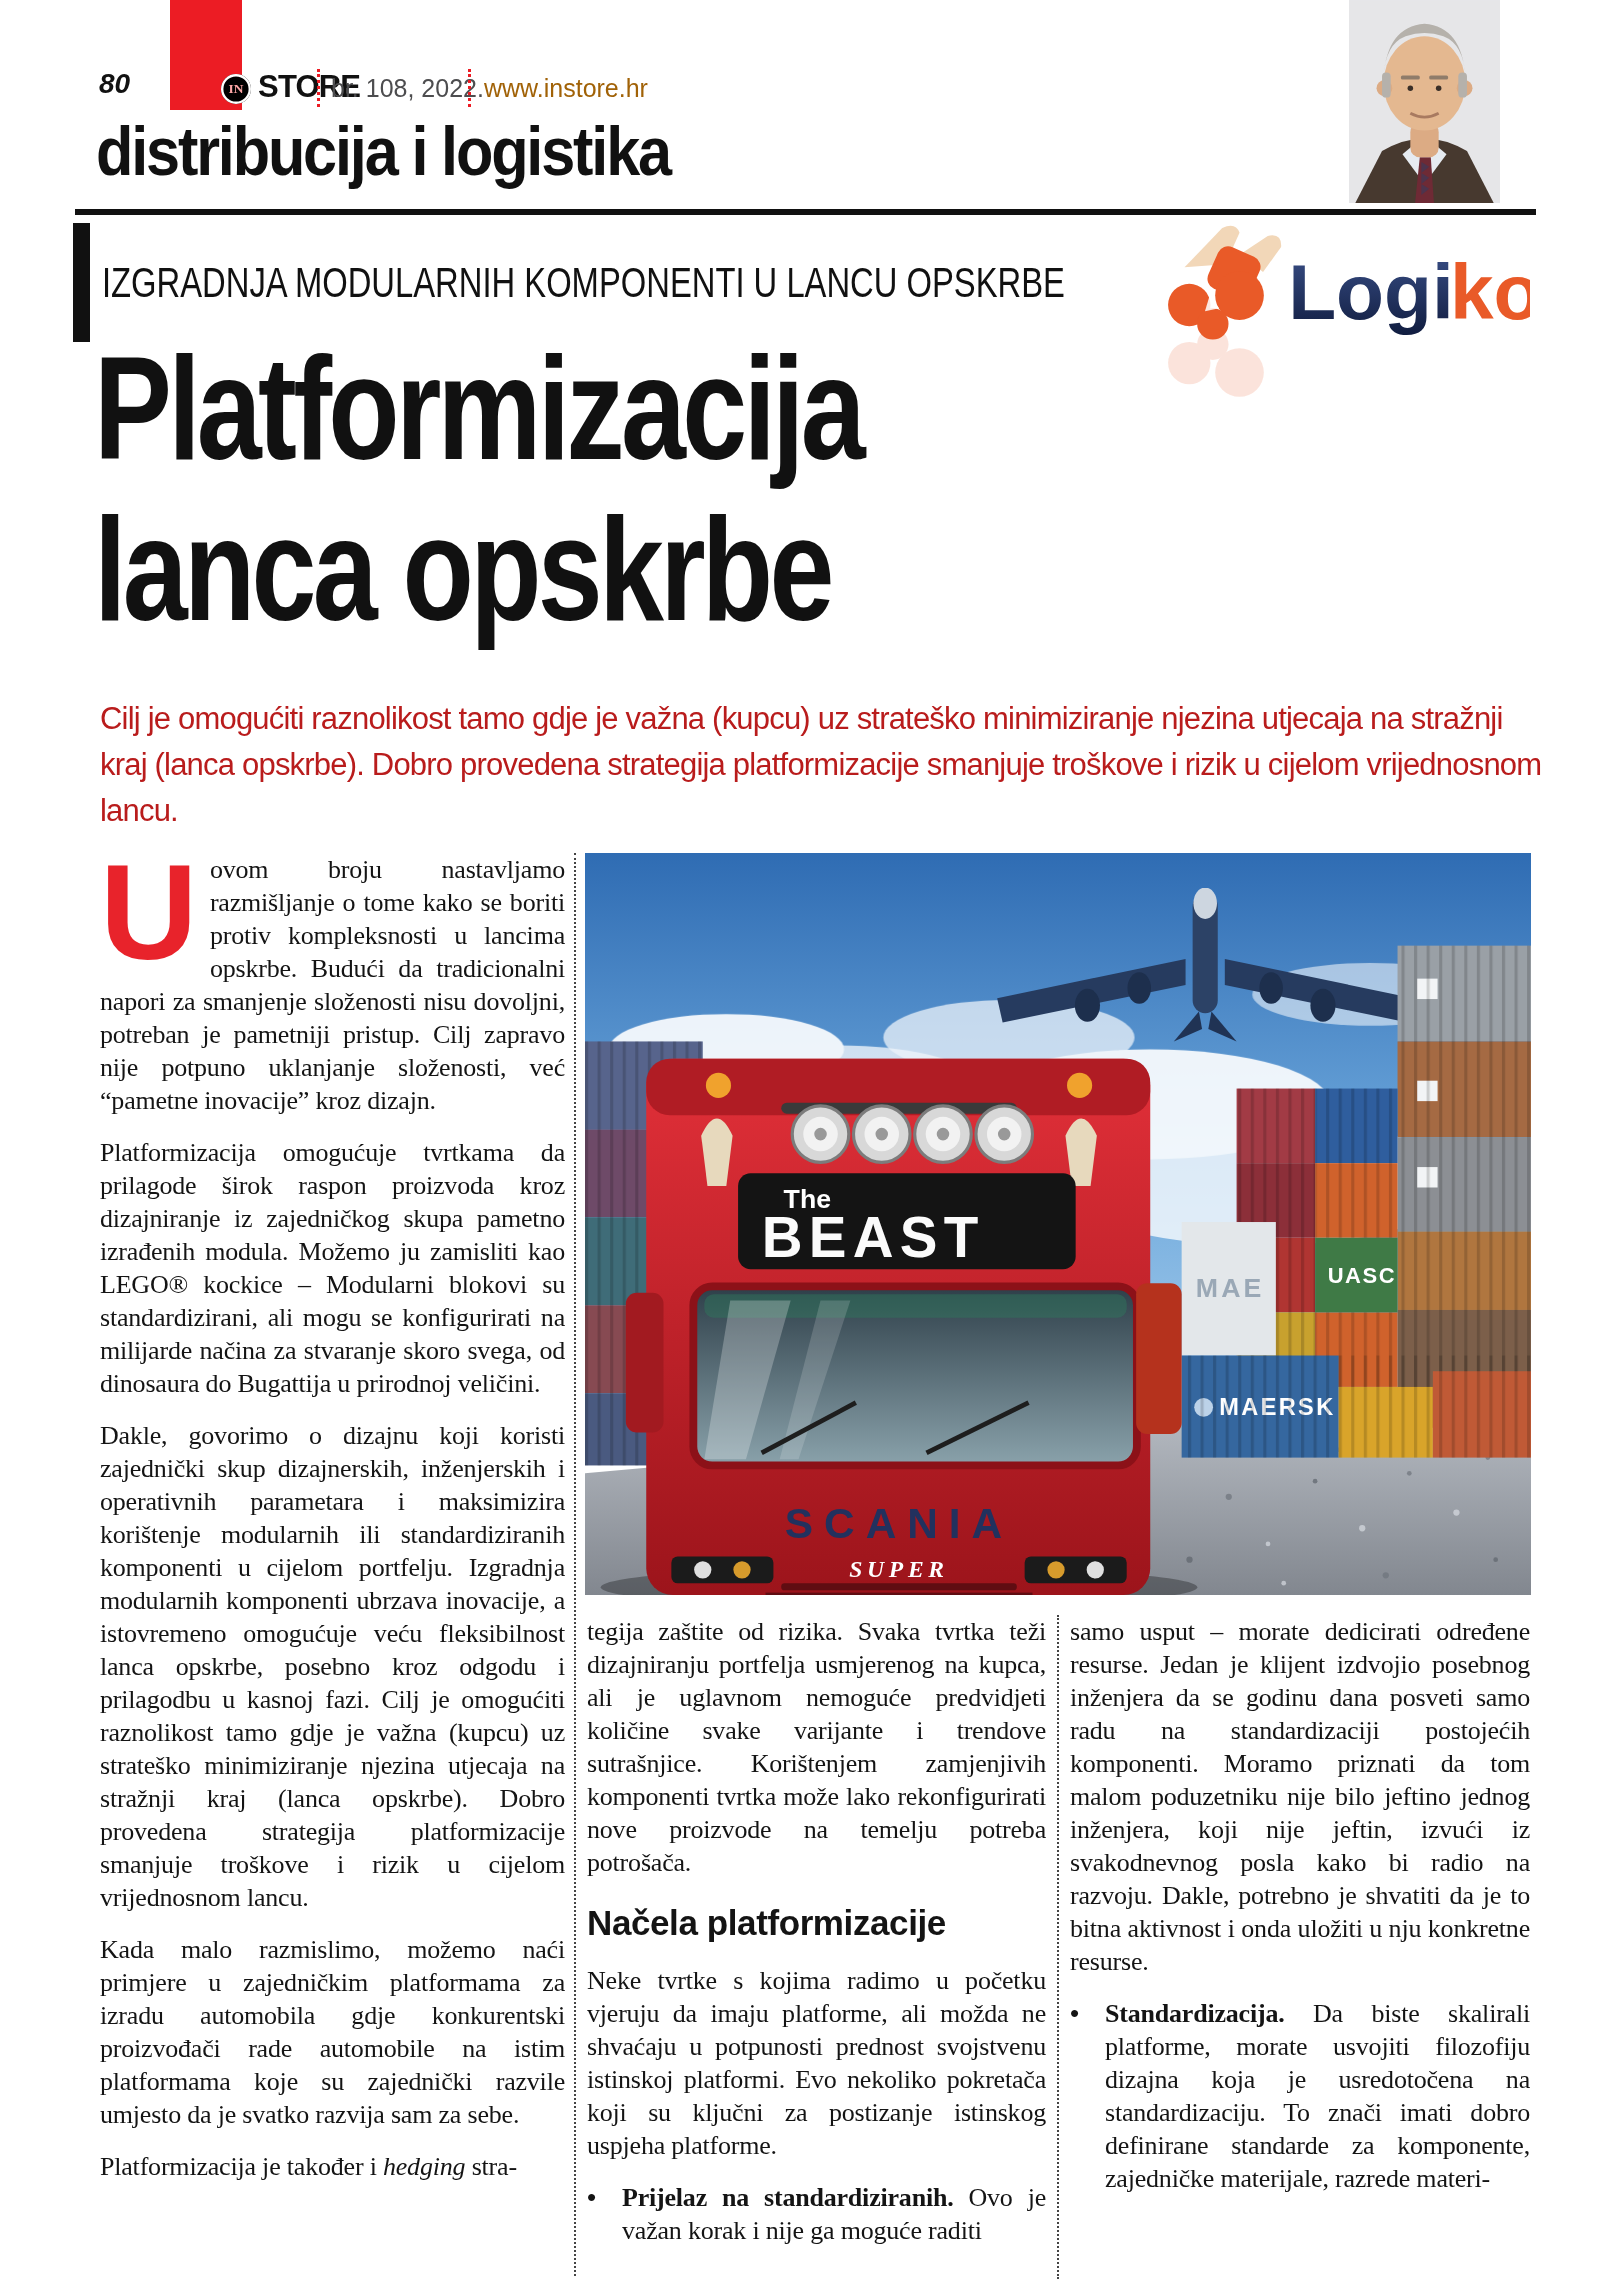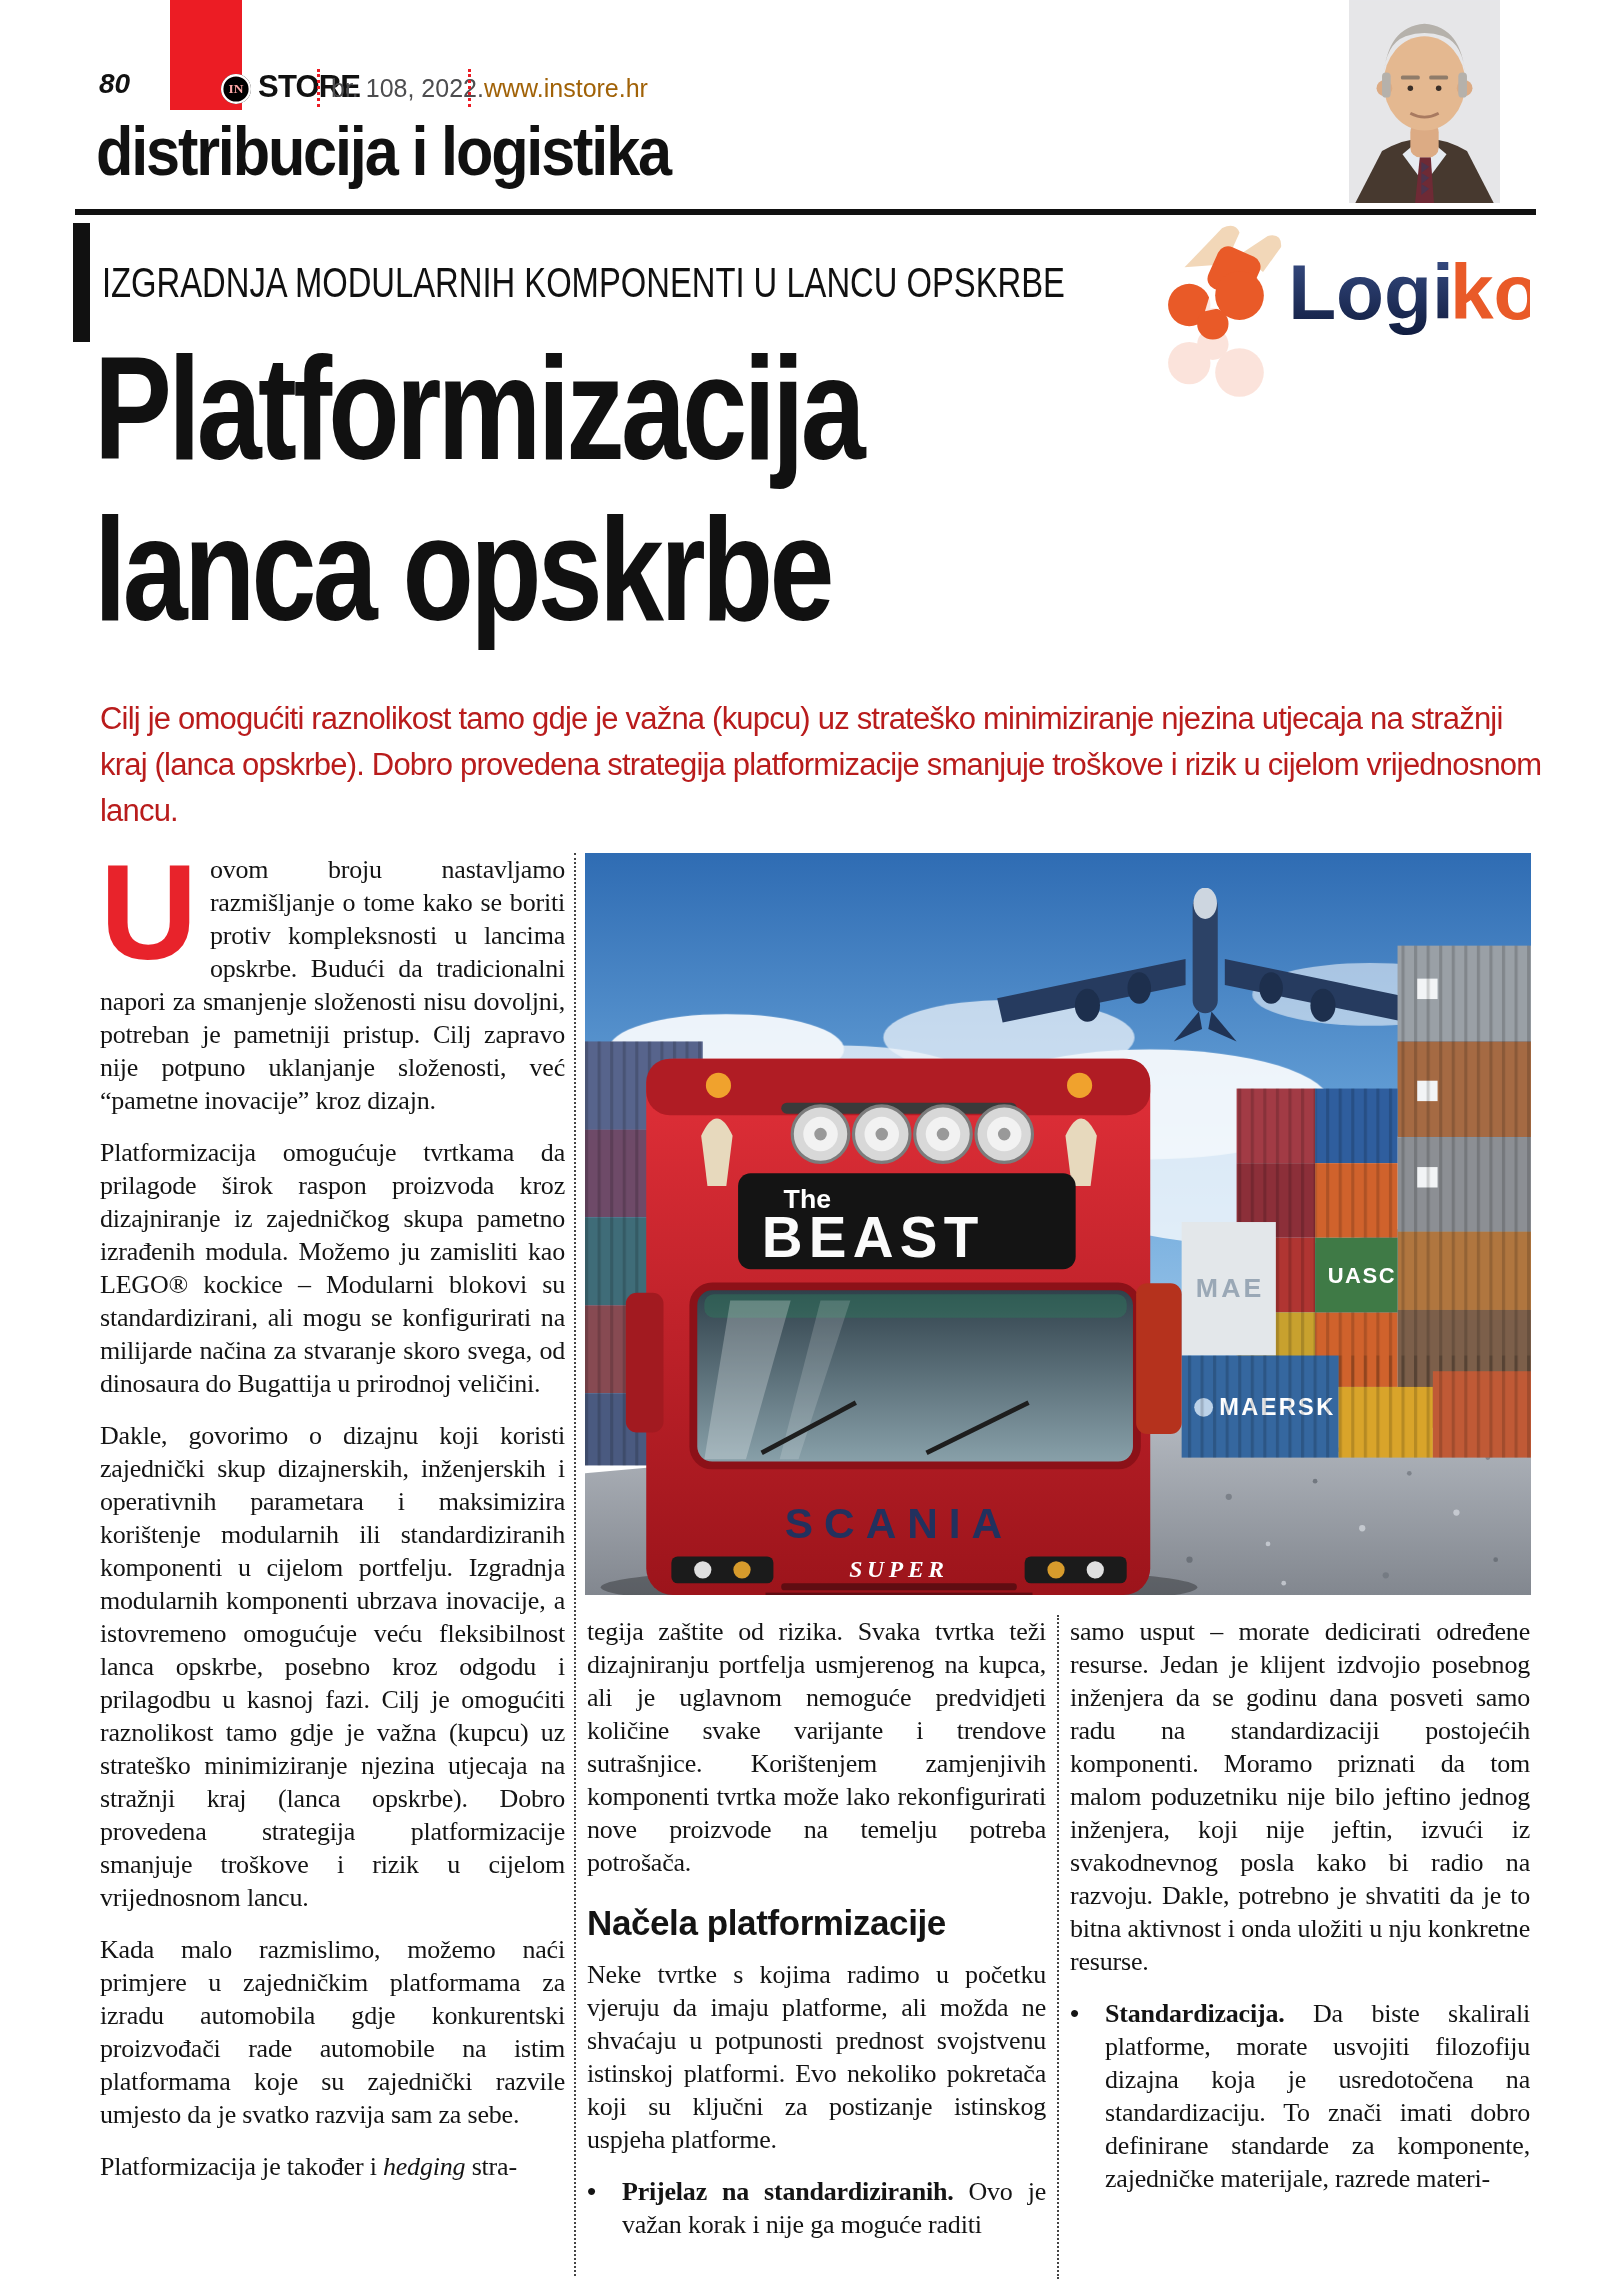--- a/index.html
+++ b/index.html
@@ -35,21 +35,21 @@
   
   .col{position:absolute;font-family:"Liberation Serif",serif;font-size:26px;line-height:33px;
        text-align:justify;color:#141414;letter-spacing:-0.2px;}
   .col p{margin:0 0 19px 0;}
   .col1{left:100px;top:853px;width:465px;height:1423px;overflow:hidden;}
   .col2{left:587px;top:1615px;width:459px;height:664px;overflow:hidden;}
   .col3{left:1070px;top:1615px;width:460px;height:664px;overflow:hidden;}
   .dropcap{float:left;color:#e8232b;font-family:"Liberation Sans",sans-serif;font-weight:bold;
            font-size:135px;line-height:108px;margin:6.3px 12.6px 3.1px 0;}
   .col .subheading{font-family:"Liberation Sans",sans-serif;font-weight:bold;font-size:35px;
-                   letter-spacing:-0.4px;margin:27px 0 19px 0;text-align:left;}
+                   letter-spacing:-0.4px;margin:27px 0 25px 0;text-align:left;}
   .bullet{display:flex;margin:0 0 19px 0;}
   .bullet-marker{width:35px;flex:0 0 35px;font-weight:bold;}
   .bullet-text{flex:1;}
   .ital{font-style:italic;}
   .sep{position:absolute;width:0;border-left:2.4px dotted #444;}
   .sep1{left:574px;top:853px;height:1423px;}
   .sep2{left:1057px;top:1615px;height:664px;}
   .photo-wrap{position:absolute;left:585px;top:853px;width:946px;height:742px;}
 </style>
 </head>

